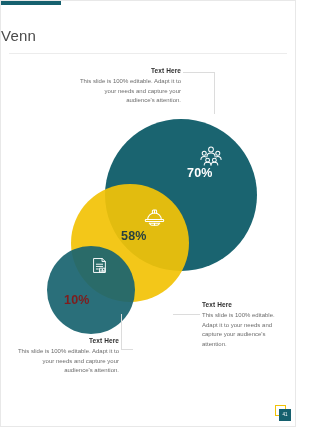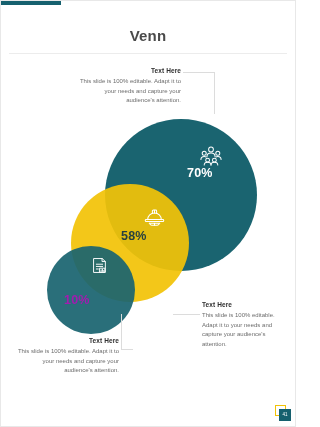--- a/index.html
+++ b/index.html
@@ -29,25 +29,25 @@
     top: 0;
     width: 60px;
     height: 4px;
     background: #15606e;
   }
   .title {
     position: absolute;
     left: 0;
     right: 0;
     top: 26px;
-    text-align: center;
+    text-align: left;
     font-size: 15px;
     color: #4a4a4a;
     letter-spacing: 0.2px;
-    font-weight: 700;
+    font-weight: 400;
   }
   .header-rule {
     position: absolute;
     left: 8px;
     right: 8px;
     top: 52px;
     height: 1px;
     background: #ececec;
   }
 
@@ -91,21 +91,21 @@
   }
 
   .pct {
     position: absolute;
     font-size: 12.5px;
     font-weight: bold;
     letter-spacing: 0.2px;
   }
   .pct-70 { left: 186px; top: 165px; color: #ffffff; }
   .pct-20 { left: 120px; top: 228px; color: #27403f; }
-  .pct-10 { left: 63px;  top: 292px; color: #a21caf; }
+  .pct-10 { left: 63px;  top: 292px; color: #7f1d1d; }
 
   .vicon {
     position: absolute;
     display: block;
   }
   .icon-team  { left: 199px; top: 143px; }
   .icon-hat   { left: 143px; top: 206px; }
   .icon-doc   { left: 89px;  top: 255px; }
 
   

